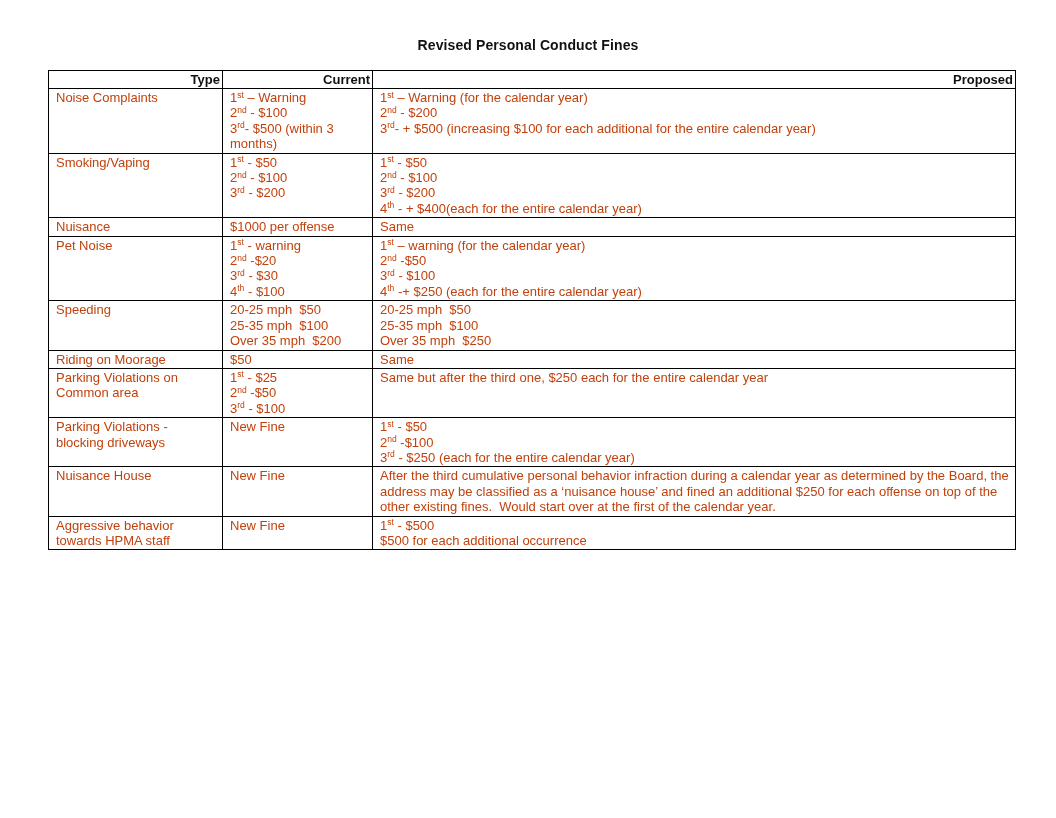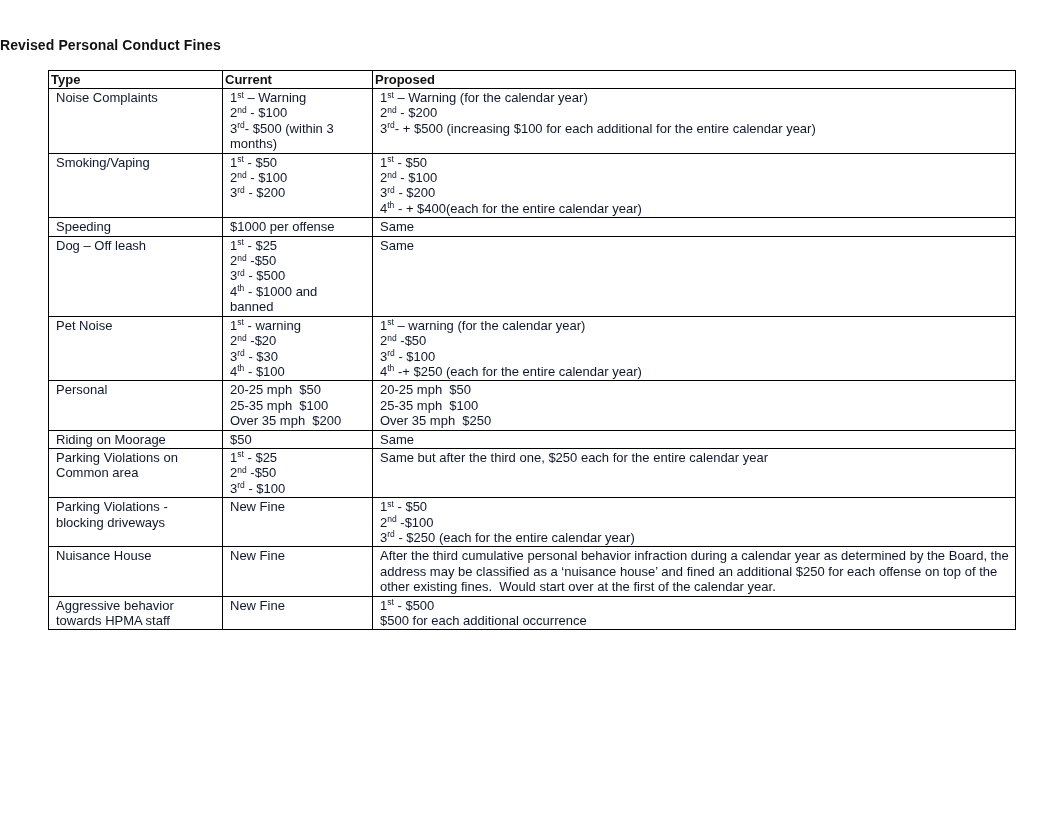--- a/index.html
+++ b/index.html
@@ -8,47 +8,48 @@
     position: relative;
     width: 1056px;
     height: 818px;
     background: #ffffff;
     font-family: "Liberation Sans", sans-serif;
     color: #1a1a1a;
     overflow: hidden;
   }
   .doc-title {
     padding-top: 37px;
+    text-align: center;
     font-size: 14px;
     font-weight: bold;
     color: #111111;
     letter-spacing: 0.1px;
   }
   table.fines {
     margin: 17px 0 0 48px;
     border-collapse: collapse;
     table-layout: fixed;
     width: 967px;
   }
   table.fines th {
     border: 1px solid #000000;
     font-size: 13px;
     font-weight: bold;
-    text-align: left;
+    text-align: right;
     padding: 1px 2px 1px 2px;
     line-height: 15px;
     color: #111111;
   }
   table.fines td {
     border: 1px solid #000000;
     vertical-align: top;
     padding: 1px 6px 1px 7px;
     font-size: 13px;
     line-height: 15.4px;
-    color: #0f172a;
+    color: #c2410c;
   }
   .line { white-space: pre-wrap; }
   sup.ord {
     font-size: 8.5px;
     line-height: 0;
     vertical-align: 4.5px;
     margin-top: 14px;
   }
 </style>
 </head>
@@ -98,39 +99,24 @@
           </td>
           <td>
             <div class="line">1<sup class="ord">st</sup> - $50</div>
             <div class="line">2<sup class="ord">nd</sup> - $100</div>
             <div class="line">3<sup class="ord">rd</sup> - $200</div>
             <div class="line">4<sup class="ord">th</sup> - + $400(each for the entire calendar year)</div>
           </td>
         </tr>
         <tr>
           <td>
-            <div class="line">Speeding</div>
+            <div class="line">Nuisance</div>
           </td>
           <td>
             <div class="line">$1000 per offense</div>
-          </td>
-          <td>
-            <div class="line">Same</div>
-          </td>
-        </tr>
-        <tr>
-          <td>
-            <div class="line">Dog – Off leash</div>
-          </td>
-          <td>
-            <div class="line">1<sup class="ord">st</sup> - $25</div>
-            <div class="line">2<sup class="ord">nd</sup> -$50</div>
-            <div class="line">3<sup class="ord">rd</sup> - $500</div>
-            <div class="line">4<sup class="ord">th</sup> - $1000 and</div>
-            <div class="line">banned</div>
           </td>
           <td>
             <div class="line">Same</div>
           </td>
         </tr>
         <tr>
           <td>
             <div class="line">Pet Noise</div>
           </td>
           <td>
@@ -141,21 +127,21 @@
           </td>
           <td>
             <div class="line">1<sup class="ord">st</sup> – warning (for the calendar year)</div>
             <div class="line">2<sup class="ord">nd</sup> -$50</div>
             <div class="line">3<sup class="ord">rd</sup> - $100</div>
             <div class="line">4<sup class="ord">th</sup> -+ $250 (each for the entire calendar year)</div>
           </td>
         </tr>
         <tr>
           <td>
-            <div class="line">Personal</div>
+            <div class="line">Speeding</div>
           </td>
           <td>
             <div class="line">20-25 mph  $50</div>
             <div class="line">25-35 mph  $100</div>
             <div class="line">Over 35 mph  $200</div>
           </td>
           <td>
             <div class="line">20-25 mph  $50</div>
             <div class="line">25-35 mph  $100</div>
             <div class="line">Over 35 mph  $250</div>

